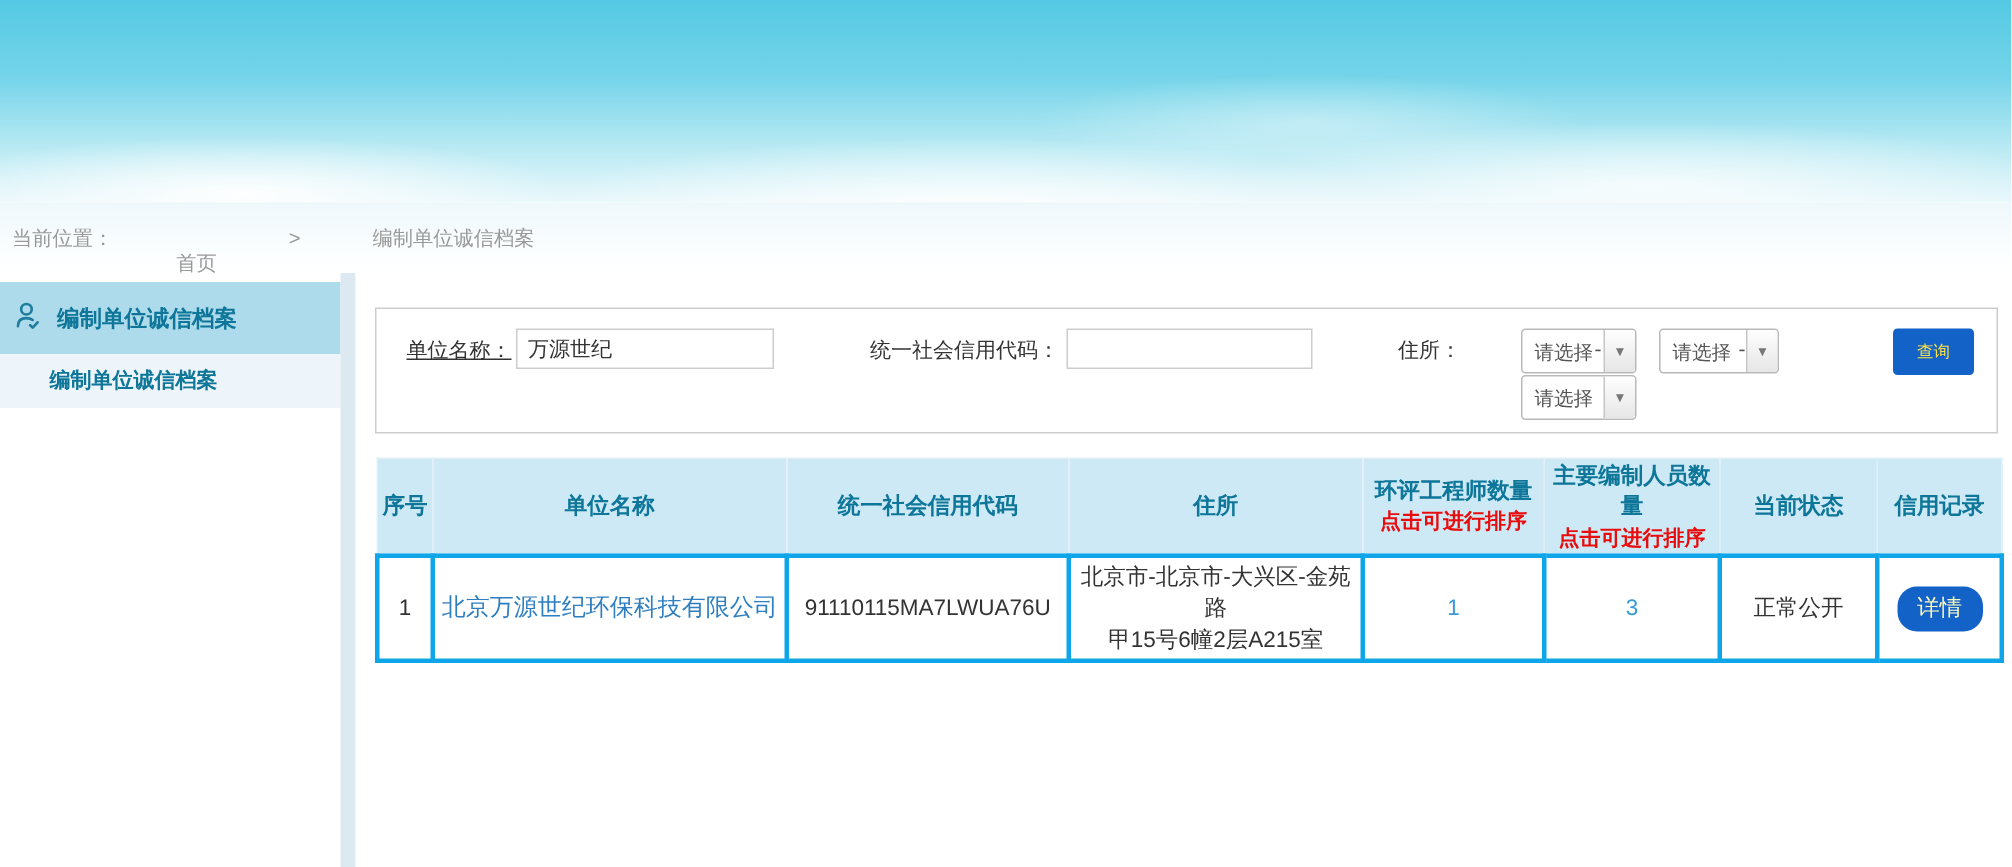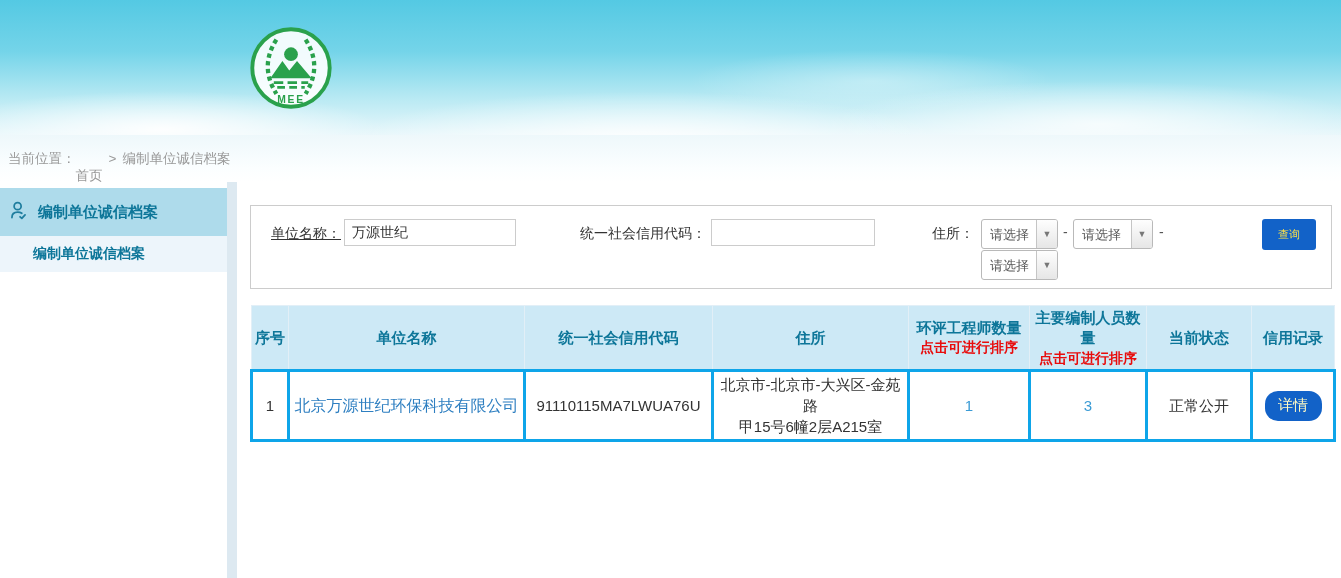--- a/index.html
+++ b/index.html
@@ -20,21 +20,21 @@
   .site-title{
     margin-left:26px; font-size:46px; font-weight:900; color:#14418f;
     letter-spacing:5px; white-space:nowrap;
     text-shadow:1px 0 0 #14418f;
   }
 
   
   .breadcrumb-bar{
     height:47px; display:flex; align-items:center; padding-left:8px;
     background:linear-gradient(180deg,#eef8fb 0%,#fbfeff 70%,#ffffff 100%);
-    font-size:13.5px; color:#999;
+    font-size:13.5px; color:#999;gap:42px;
   }
   .breadcrumb-bar .crumb{ color:#999; text-decoration:none;margin-top:34px; }
   .breadcrumb-bar .sep{ margin:0 6px; color:#999; }
 
   
   .content{ display:flex; height:396px; background:#fff; }
   .sidebar{ width:227px; flex:0 0 auto; background:#fff; }
   .side-item-main{
     margin-top:6px; height:48px; background:#aedbeb; display:flex; align-items:center;
     padding-left:8px; gap:9px; color:#0d7699; font-weight:bold; font-size:15px; cursor:pointer;
@@ -59,21 +59,21 @@
   .lbl-addr{ left:650px; width:73px; }
   .txt-input{
     position:absolute; top:13px; height:27px; border:1px solid #ccc; background:#fff;
     font-size:14px; color:#333; padding:12px 7px; outline:none;
     font-family:"Liberation Sans","DejaVu Sans",sans-serif;
   }
   .in-unit{ left:93px; width:172px; }
   .in-code{ left:460px; width:164px; }
   .combo{
     position:absolute; height:30px; width:77px; border:1px solid #b9b9b9; border-radius:3px;
-    background:#fff; display:flex; align-items:stretch; overflow:hidden; cursor:pointer;
+    background:#fff; display:flex; align-items:stretch; overflow:hidden; cursor:pointer;margin-left:33px;
   }
   .combo-text{ flex:1; font-size:13px; color:#555; padding:6px 0 0 8px; }
   .combo-arrow{
     width:21px; border-left:1px solid #c5c5c5; background:linear-gradient(180deg,#fefefe,#e6e6e6);
     display:flex; align-items:center; justify-content:center; font-size:9px; color:#777;
   }
   .combo-1{ left:730px; top:13px; }
   .combo-2{ left:822px; top:13px; width:80px; }
   .combo-3{ left:730px; top:44px; }
   .combo-dash{ position:absolute; top:18px; font-size:14px; color:#555; }
@@ -107,32 +107,20 @@
   .btn-detail{
     width:57px; height:30px; background:#1262c8; color:#fef9c3; border:none;
     border-radius:13px; font-size:15px; cursor:pointer; font-family:inherit;
   }
   .th-sortable{ cursor:pointer; }
 </style>
 </head>
 <body>
 
 <div class="site-header">
-  <div class="logo-wrap">
-    <svg viewBox="0 0 100 100" width="86" height="86">
-      <circle cx="50" cy="50" r="45" fill="#ffffff" fill-opacity="0.9" stroke="#2aa14c" stroke-width="4.5"></circle>
-      <path d="M33 17 Q13 48 33 80" fill="none" stroke="#2aa14c" stroke-width="5" stroke-dasharray="5 4"></path>
-      <path d="M67 17 Q87 48 67 80" fill="none" stroke="#2aa14c" stroke-width="5" stroke-dasharray="5 4"></path>
-      <circle cx="50" cy="34" r="8" fill="#2aa14c"></circle>
-      <path d="M26 62 L40 42 L48 53 L57 42 L74 62 Z" fill="#2aa14c"></path>
-      <path d="M30 67 H70" stroke="#2aa14c" stroke-width="3" stroke-dasharray="11 5"></path>
-      <path d="M34 72.5 H66" stroke="#2aa14c" stroke-width="3" stroke-dasharray="9 5"></path>
-      <text x="50" y="91" text-anchor="middle" fill="#2aa14c" font-size="12" font-weight="bold" letter-spacing="2">MEE</text>
-    </svg>
-  </div>
 </div>
 
 <div class="breadcrumb-bar">
   <span>当前位置：</span>
   <a class="crumb" href="#">首页</a>
   <span class="sep">&gt;</span>
   <span>编制单位诚信档案</span>
 </div>
 
 <div class="content">

